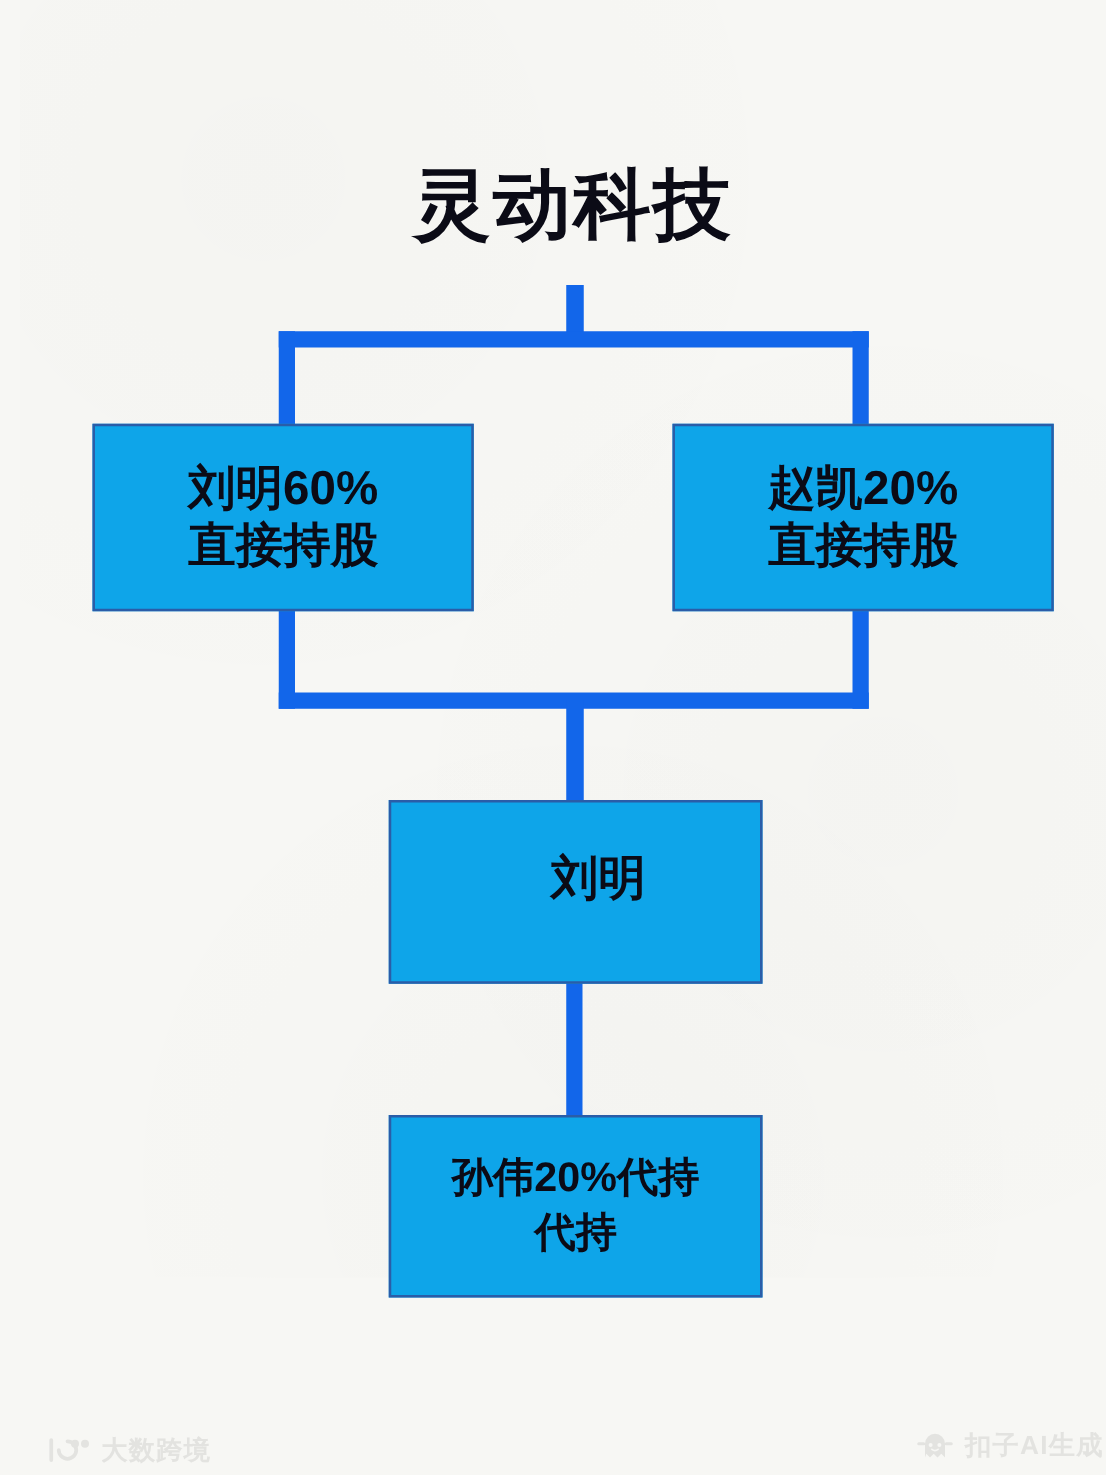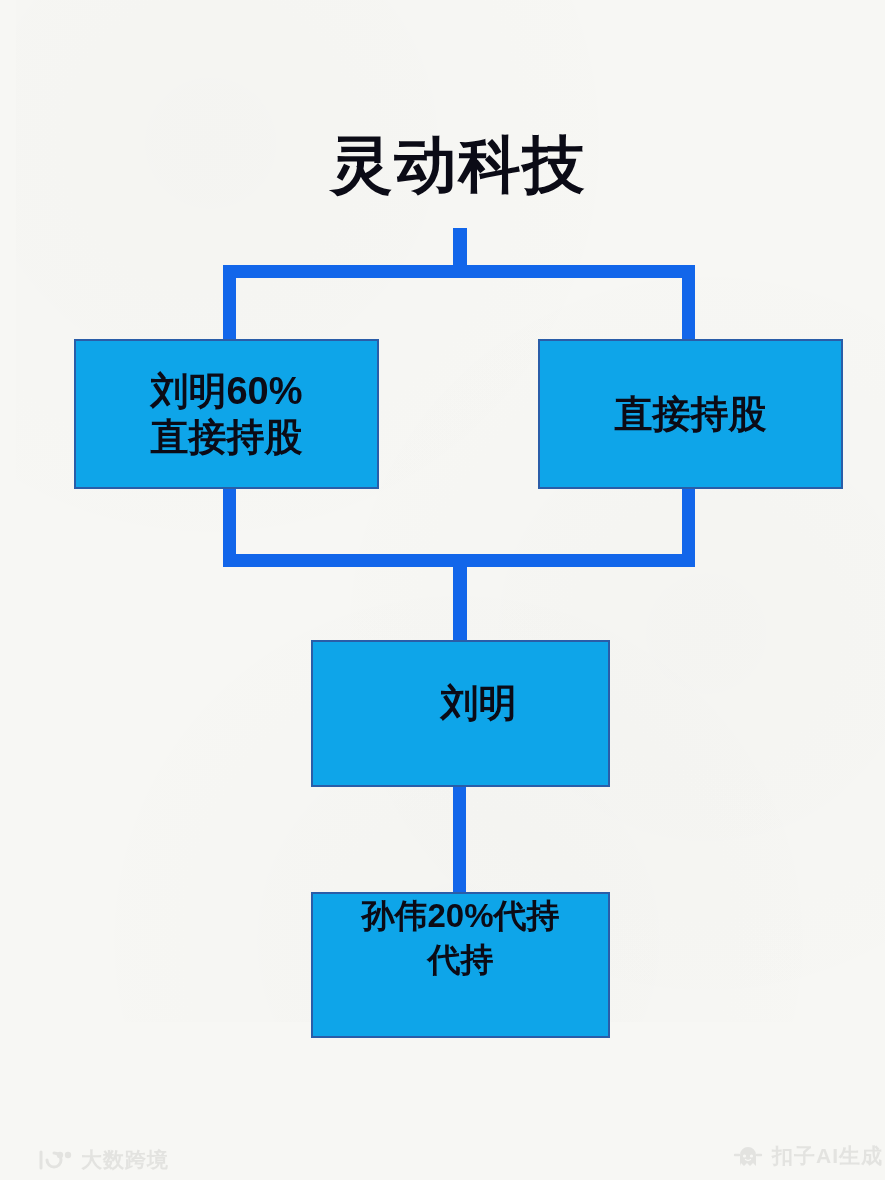--- a/index.html
+++ b/index.html
@@ -99,20 +99,21 @@
     padding-left: 36px;
   }
 
   
   #node-sunwei {
     left: 295px;
     top: 892px;
     width: 299px;
     height: 146px;
     justify-content: flex-start;
+    padding-top: 26px;
     font-size: 33px;
     line-height: 44px;
   }
 
   
   .watermark {
     position: absolute;
     display: flex;
     align-items: center;
     gap: 9px;
@@ -156,20 +157,21 @@
   </svg>
 
   <div id="page-title">灵动科技</div>
 
   <div class="node node-top" id="node-liuming-direct">
     <span class="line">刘明60%</span>
     <span class="line">直接持股</span>
   </div>
 
   <div class="node node-top" id="node-zhaokai-direct">
+    <span class="line">赵凯20%</span>
     <span class="line">直接持股</span>
   </div>
 
   <div class="node" id="node-liuming">
     <span class="line">刘明</span>
   </div>
 
   <div class="node" id="node-sunwei">
     <span class="line">孙伟20%代持</span>
     <span class="line">代持</span>

